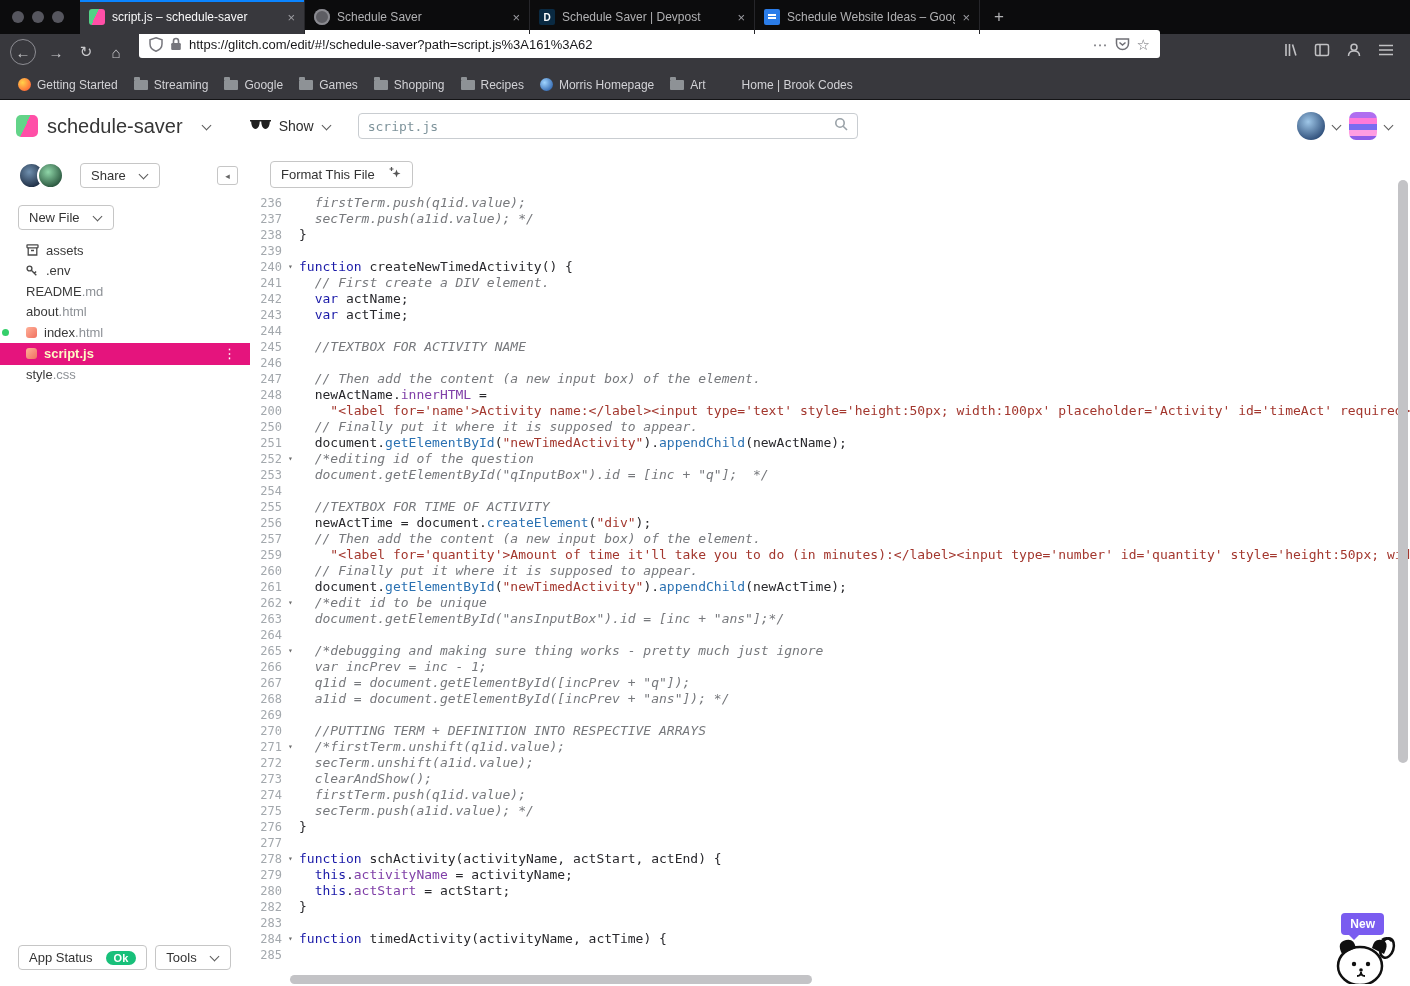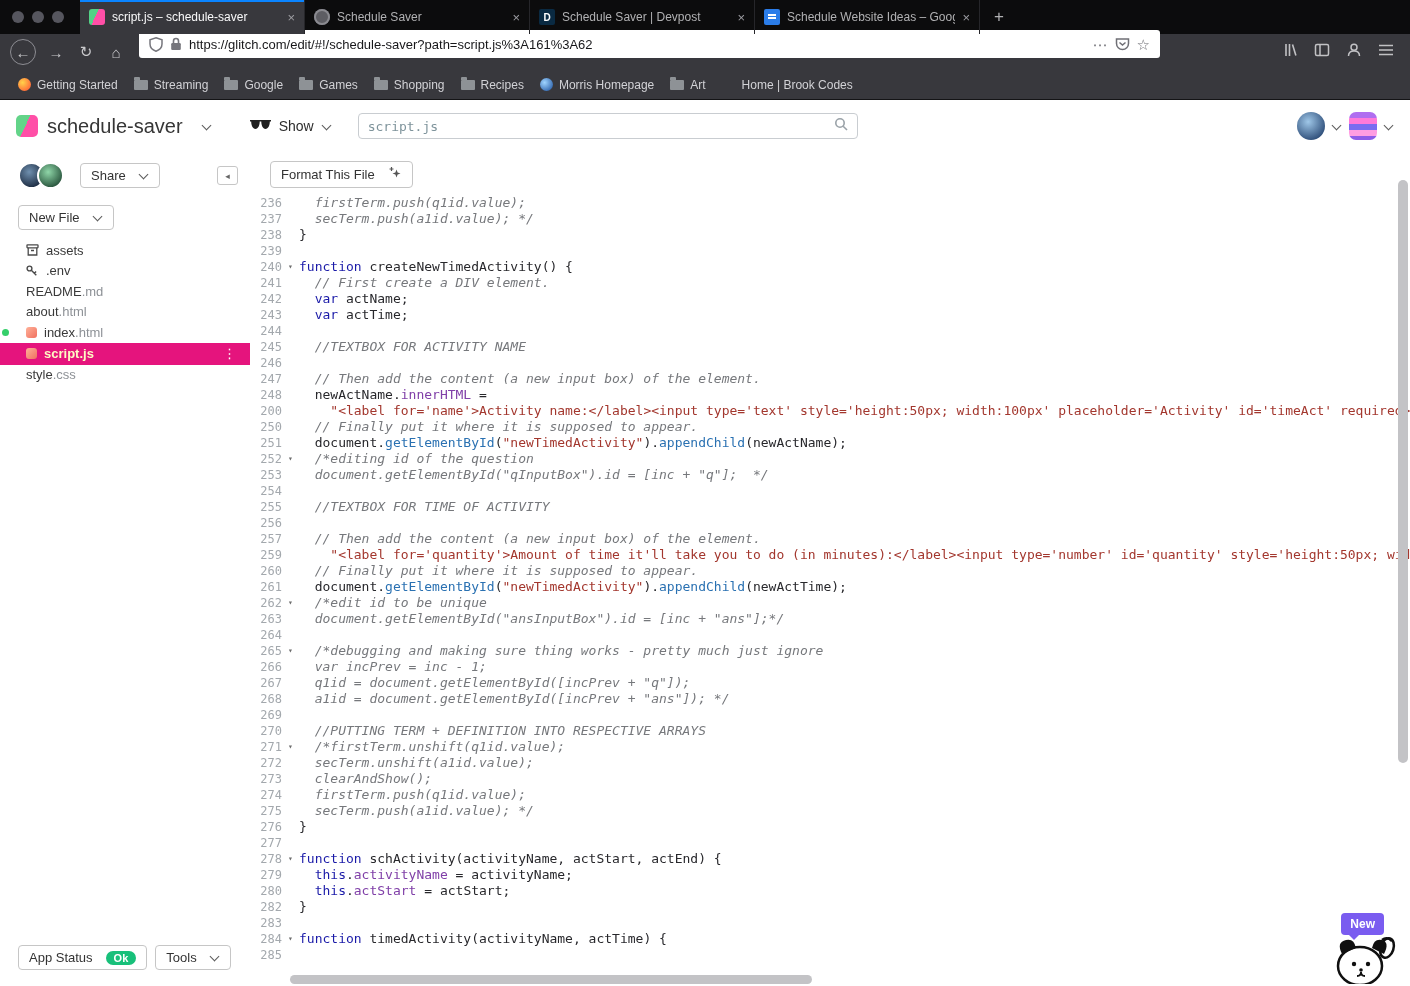--- a/index.html
+++ b/index.html
@@ -342,21 +342,21 @@
           <div class="code-line"><span class="ln">246</span><span class="fold"></span></div>
           <div class="code-line"><span class="ln">247</span><span class="fold"></span><span class="src"><span class="tok-c">  // Then add the content (a new input box) of the element.</span></span></div>
           <div class="code-line"><span class="ln">248</span><span class="fold"></span><span class="src"><span class="tok-p">  newActName.</span><span class="tok-pr">innerHTML</span><span class="tok-p"> =</span></span></div>
           <div class="code-line"><span class="ln">200</span><span class="fold"></span><span class="src"><span class="tok-p">    </span><span class="tok-s">"&lt;label for='name'&gt;Activity name:&lt;/label&gt;&lt;input type='text' style='height:50px; width:100px' placeholder='Activity' id='timeAct' required&gt;";</span></span></div>
           <div class="code-line"><span class="ln">250</span><span class="fold"></span><span class="src"><span class="tok-c">  // Finally put it where it is supposed to appear.</span></span></div>
           <div class="code-line"><span class="ln">251</span><span class="fold"></span><span class="src"><span class="tok-p">  document.</span><span class="tok-f">getElementById</span><span class="tok-p">(</span><span class="tok-s">"newTimedActivity"</span><span class="tok-p">).</span><span class="tok-f">appendChild</span><span class="tok-p">(newActName);</span></span></div>
           <div class="code-line"><span class="ln">252</span><span class="fold">▾</span><span class="src"><span class="tok-c">  /*editing id of the question</span></span></div>
           <div class="code-line"><span class="ln">253</span><span class="fold"></span><span class="src"><span class="tok-c">  document.getElementById("qInputBox").id = [inc + "q"];  */</span></span></div>
           <div class="code-line"><span class="ln">254</span><span class="fold"></span><span class="src"></span></div>
           <div class="code-line"><span class="ln">255</span><span class="fold"></span><span class="src"><span class="tok-c">  //TEXTBOX FOR TIME OF ACTIVITY</span></span></div>
-          <div class="code-line"><span class="ln">256</span><span class="fold"></span></div>
+          <div class="code-line"><span class="ln">256</span><span class="fold"></span><span class="src"><span class="tok-p">  newActTime = document.</span><span class="tok-f">createElement</span><span class="tok-p">(</span><span class="tok-s">"div"</span><span class="tok-p">);</span></span></div>
           <div class="code-line"><span class="ln">257</span><span class="fold"></span><span class="src"><span class="tok-c">  // Then add the content (a new input box) of the element.</span></span></div>
           <div class="code-line"><span class="ln">259</span><span class="fold"></span><span class="src"><span class="tok-p">    </span><span class="tok-s">"&lt;label for='quantity'&gt;Amount of time it'll take you to do (in minutes):&lt;/label&gt;&lt;input type='number' id='quantity' style='height:50px; width:100px'&gt;";</span></span></div>
           <div class="code-line"><span class="ln">260</span><span class="fold"></span><span class="src"><span class="tok-c">  // Finally put it where it is supposed to appear.</span></span></div>
           <div class="code-line"><span class="ln">261</span><span class="fold"></span><span class="src"><span class="tok-p">  document.</span><span class="tok-f">getElementById</span><span class="tok-p">(</span><span class="tok-s">"newTimedActivity"</span><span class="tok-p">).</span><span class="tok-f">appendChild</span><span class="tok-p">(newActTime);</span></span></div>
           <div class="code-line"><span class="ln">262</span><span class="fold">▾</span><span class="src"><span class="tok-c">  /*edit id to be unique</span></span></div>
           <div class="code-line"><span class="ln">263</span><span class="fold"></span><span class="src"><span class="tok-c">  document.getElementById("ansInputBox").id = [inc + "ans"];*/</span></span></div>
           <div class="code-line"><span class="ln">264</span><span class="fold"></span><span class="src"></span></div>
           <div class="code-line"><span class="ln">265</span><span class="fold">▾</span><span class="src"><span class="tok-c">  /*debugging and making sure thing works - pretty much just ignore</span></span></div>
           <div class="code-line"><span class="ln">266</span><span class="fold"></span><span class="src"><span class="tok-c">  var incPrev = inc - 1;</span></span></div>
           <div class="code-line"><span class="ln">267</span><span class="fold"></span><span class="src"><span class="tok-c">  q1id = document.getElementById([incPrev + "q"]);</span></span></div>

